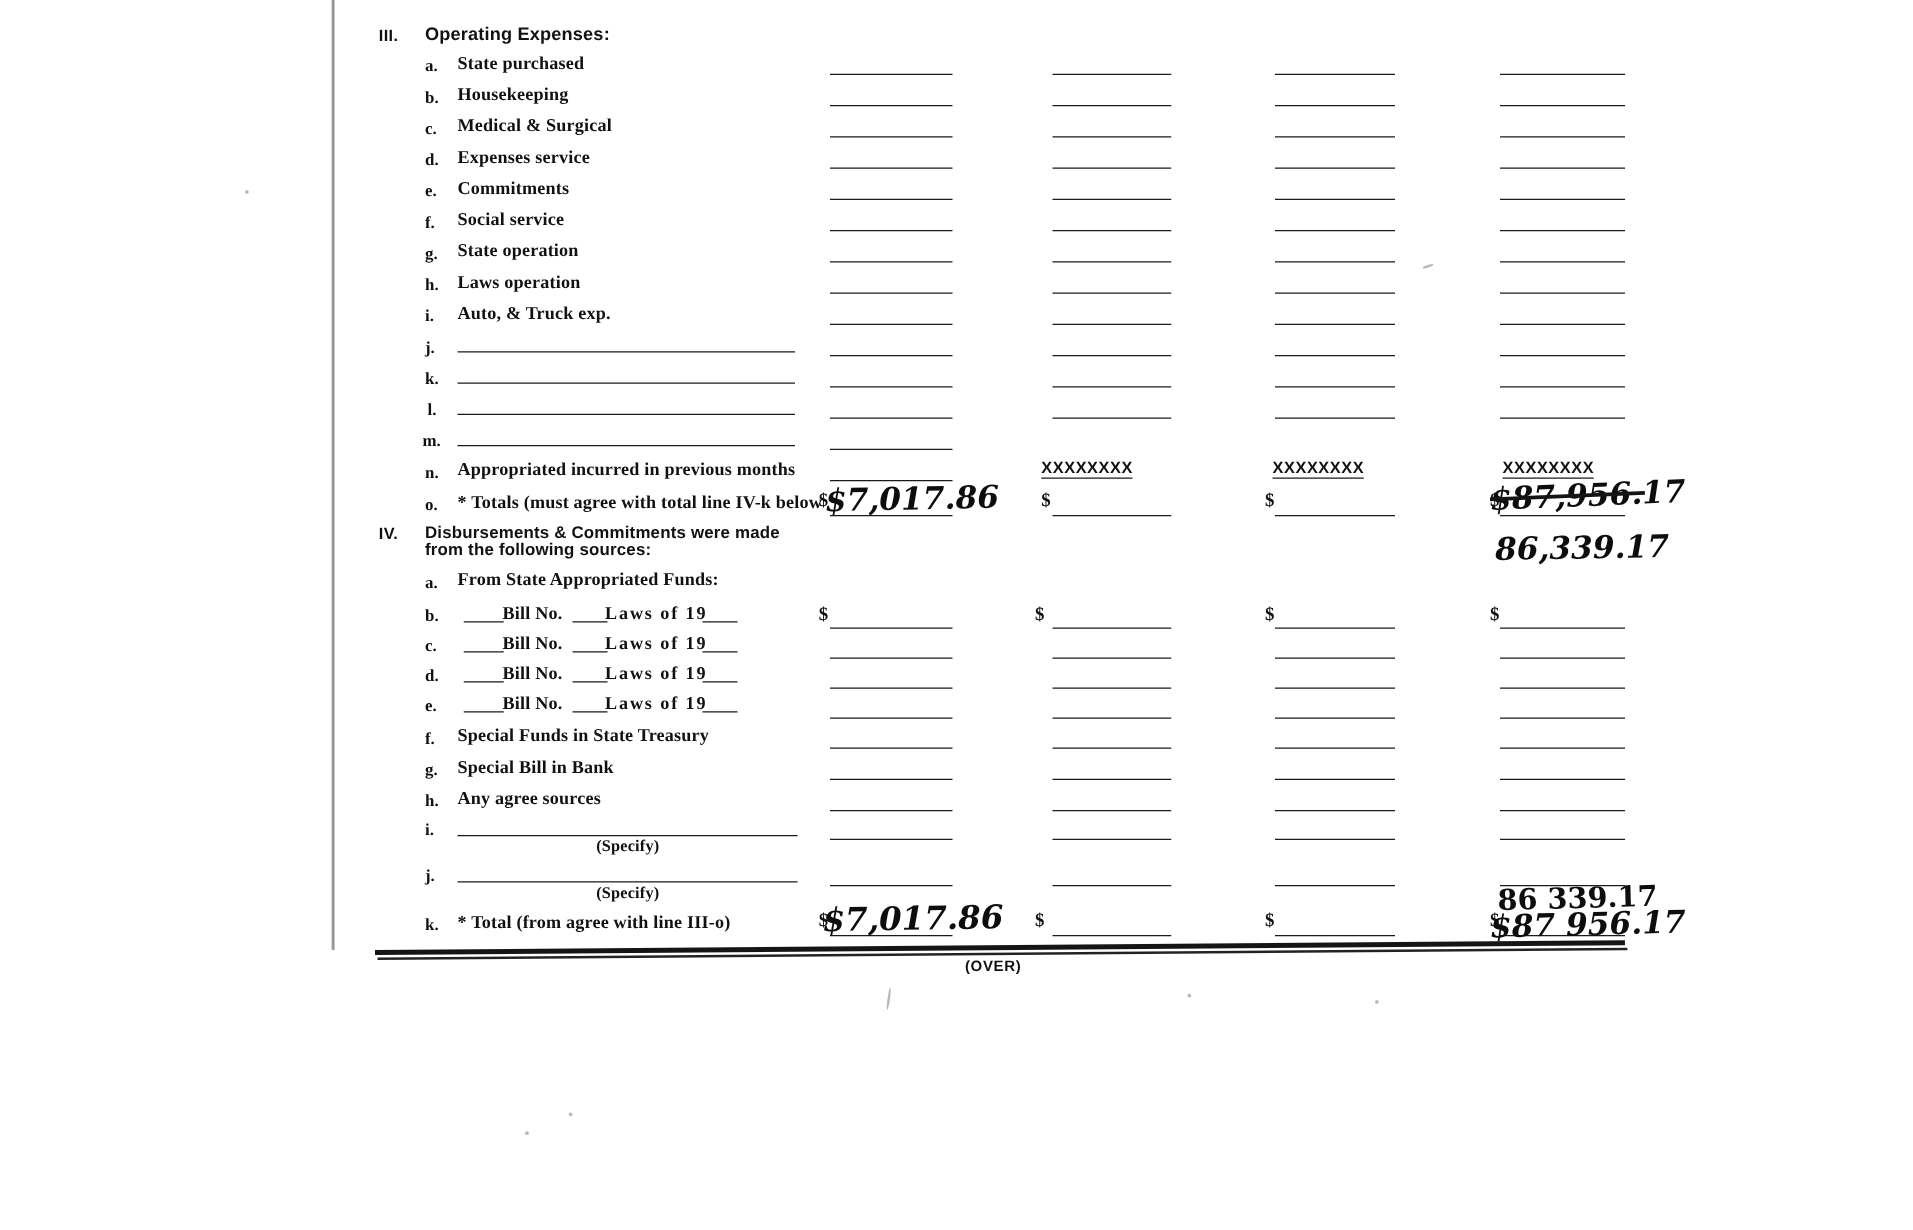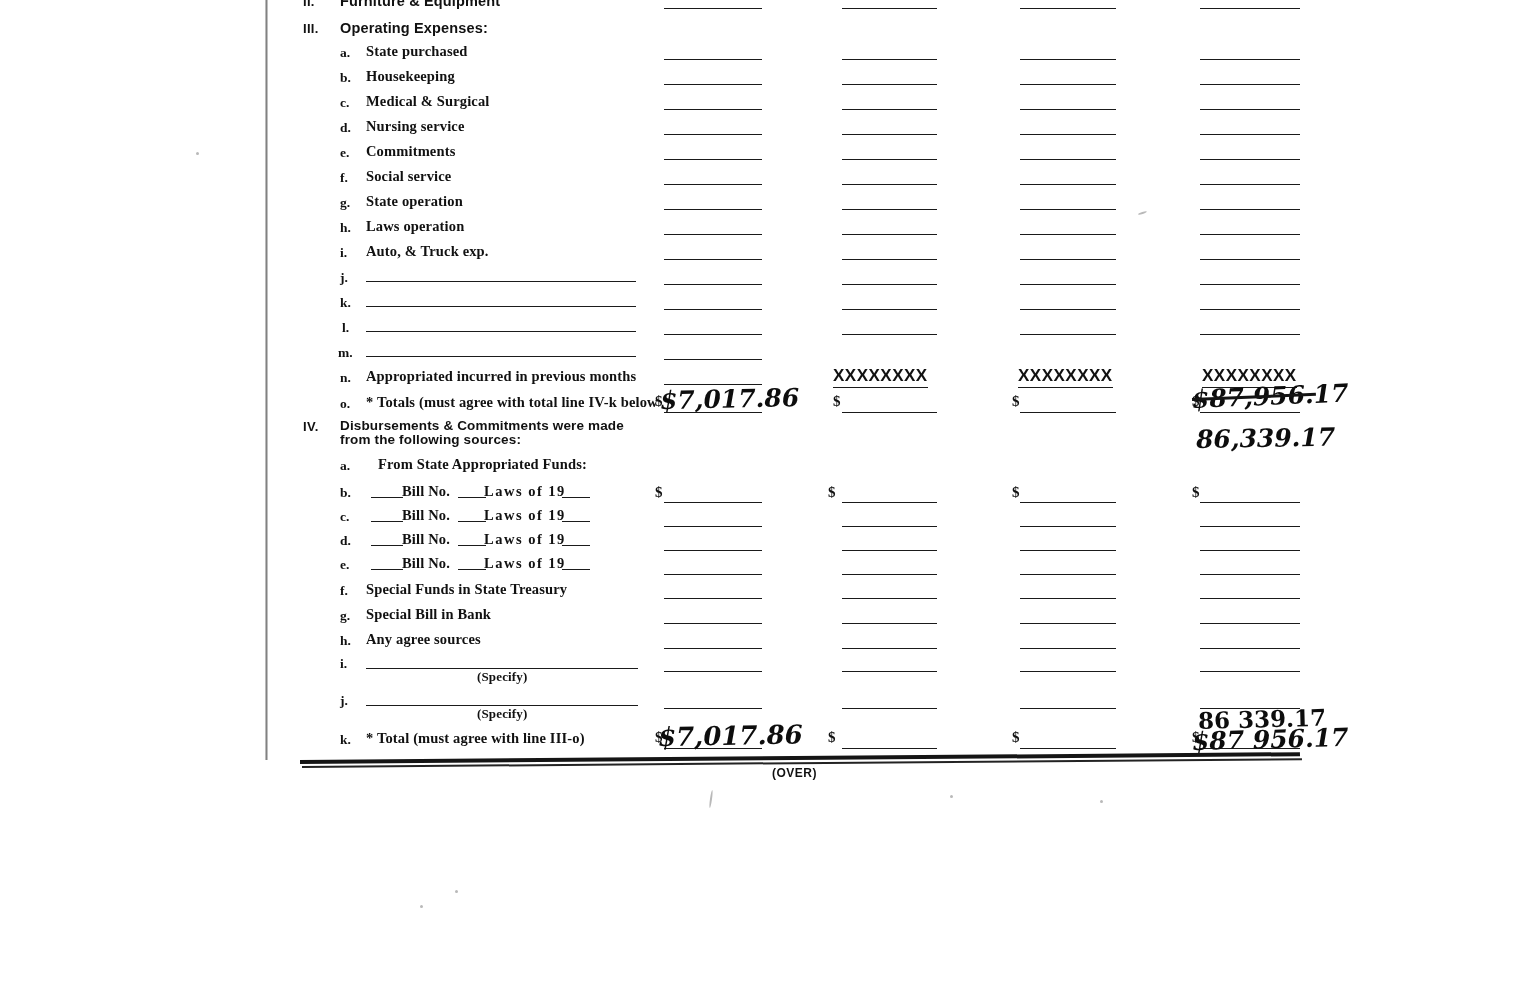--- a/index.html
+++ b/index.html
@@ -35,21 +35,21 @@
   .amtline.c3{left:1020px;width:96px;}
   .amtline.c4{left:1200px;width:100px;}
   .dollar{position:absolute;font-size:15px;font-weight:bold;font-family:"Liberation Serif",serif;}
 
   
   .blankrule{position:absolute;height:0;border-bottom:1.7px solid #1b1b1b;}
 
   
   .xxx{
     position:absolute;font-family:"Liberation Sans",sans-serif;
-    font-weight:bold;font-size:17px;letter-spacing:.5px;
+    font-weight:bold;font-size:13px;letter-spacing:.5px;
     border-bottom:1.6px solid #1a1a1a;padding-bottom:1px;
   }
 
   
   .hand{
     position:absolute;
     font-family:"DejaVu Serif", serif;
     font-weight:bold;
     font-style:italic;
     color:#0d0d0d;
@@ -83,29 +83,20 @@
 
   <div class="scan-edge-v"></div>
   <div class="speck" style="left:196px;top:152px;width:3px;height:3px;"></div>
   <div class="speck" style="left:420px;top:905px;width:3px;height:3px;"></div>
   <div class="speck" style="left:1138px;top:212px;width:9px;height:2px;transform:rotate(-18deg);"></div>
   <div class="speck" style="left:710px;top:790px;width:2px;height:18px;transform:rotate(8deg);"></div>
   <div class="speck" style="left:950px;top:795px;width:3px;height:3px;"></div>
   <div class="speck" style="left:1100px;top:800px;width:3px;height:3px;"></div>
   <div class="speck" style="left:455px;top:890px;width:3px;height:3px;"></div>
 
-  <div class="topclip">
-    <div class="rnum sans" style="left:303px;top:-6px;">II.</div>
-    <div class="rlabel sans" style="left:340px;top:-7px;">Furniture &amp; Equipment</div>
-    <div class="amtline c1" style="top:8px;"></div>
-    <div class="amtline c2" style="top:8px;"></div>
-    <div class="amtline c3" style="top:8px;"></div>
-    <div class="amtline c4" style="top:8px;"></div>
-    <div class="hand" style="left:684px;top:-14px;font-size:21px;"></div>
-  </div>
 
   <div class="rnum sans" style="left:303px;top:21px;">III.</div>
   <div class="rlabel sans" style="left:340px;top:20px;">Operating Expenses:</div>
 
   <div class="rlet" style="left:340px;top:45px;">a.</div>
   <div class="rlabel" style="left:366px;top:43px;">State purchased</div>
   <div class="amtline c1" style="top:59px;"></div>
   <div class="amtline c2" style="top:59px;"></div>
   <div class="amtline c3" style="top:59px;"></div>
   <div class="amtline c4" style="top:59px;"></div>
@@ -118,21 +109,21 @@
   <div class="amtline c4" style="top:84px;"></div>
 
   <div class="rlet" style="left:340px;top:95px;">c.</div>
   <div class="rlabel" style="left:366px;top:93px;">Medical &amp; Surgical</div>
   <div class="amtline c1" style="top:109px;"></div>
   <div class="amtline c2" style="top:109px;"></div>
   <div class="amtline c3" style="top:109px;"></div>
   <div class="amtline c4" style="top:109px;"></div>
 
   <div class="rlet" style="left:340px;top:120px;">d.</div>
-  <div class="rlabel" style="left:366px;top:118px;">Nursing service</div>
+  <div class="rlabel" style="left:366px;top:118px;">Expenses service</div>
   <div class="amtline c1" style="top:134px;"></div>
   <div class="amtline c2" style="top:134px;"></div>
   <div class="amtline c3" style="top:134px;"></div>
   <div class="amtline c4" style="top:134px;"></div>
 
   <div class="rlet" style="left:340px;top:145px;">e.</div>
   <div class="rlabel" style="left:366px;top:143px;">Commitments</div>
   <div class="amtline c1" style="top:159px;"></div>
   <div class="amtline c2" style="top:159px;"></div>
   <div class="amtline c3" style="top:159px;"></div>
@@ -212,21 +203,21 @@
   <div class="hand" style="left:660px;top:386px;font-size:25px;transform:rotate(-1.2deg);">$7,017.86</div>
   <div class="hand" style="left:1192px;top:385px;font-size:25px;transform:rotate(-2.4deg);">$87,956.17</div>
   <div class="strike" style="left:1192px;top:398px;width:124px;height:3px;transform:rotate(-2.4deg);transform-origin:left center;"></div>
   <div class="hand" style="left:1196px;top:425px;font-size:25px;transform:rotate(-1deg);">86,339.17</div>
 
   <div class="rnum sans" style="left:303px;top:419px;">IV.</div>
   <div class="rlabel sans" style="left:340px;top:418px;font-size:13.5px;">Disbursements &amp; Commitments were made</div>
   <div class="rlabel sans" style="left:340px;top:432px;font-size:13.5px;">from the following sources:</div>
 
   <div class="rlet" style="left:340px;top:458px;">a.</div>
-  <div class="rlabel" style="left:366px;top:456px;margin-left:12px;">From State Appropriated Funds:</div>
+  <div class="rlabel" style="left:366px;top:456px;">From State Appropriated Funds:</div>
 
   <div class="rlet" style="left:340px;top:485px;">b.</div>
   <div>
     <div class="blankrule" style="left:371px;top:497px;width:32px;"></div>
     <div class="rlabel" style="left:402px;top:483px;">Bill No.</div>
     <div class="blankrule" style="left:458px;top:497px;width:28px;"></div>
     <div class="rlabel" style="left:484px;top:483px;letter-spacing:1.5px;">Laws of 19</div>
     <div class="blankrule" style="left:562px;top:497px;width:28px;"></div>
   </div>
   <div class="dollar" style="left:655px;top:484px;">$</div>
@@ -308,21 +299,21 @@
 
   <div class="rlet" style="left:340px;top:693px;">j.</div>
   <div class="blankrule" style="left:366px;top:705px;width:272px;"></div>
   <div class="rlabel" style="left:477px;top:706px;font-size:13px;">(Specify)</div>
   <div class="amtline c1" style="top:708px;"></div>
   <div class="amtline c2" style="top:708px;"></div>
   <div class="amtline c3" style="top:708px;"></div>
   <div class="amtline c4" style="top:708px;"></div>
 
   <div class="rlet" style="left:340px;top:732px;">k.</div>
-  <div class="rlabel" style="left:366px;top:730px;">* Total (must agree with line III-o)</div>
+  <div class="rlabel" style="left:366px;top:730px;">* Total (from agree with line III-o)</div>
   <div class="dollar" style="left:655px;top:729px;">$</div>
   <div class="amtline c1" style="top:748px;"></div>
   <div class="dollar" style="left:828px;top:729px;">$</div>
   <div class="amtline c2" style="top:748px;"></div>
   <div class="dollar" style="left:1012px;top:729px;">$</div>
   <div class="amtline c3" style="top:748px;"></div>
   <div class="dollar" style="left:1192px;top:729px;">$</div>
   <div class="amtline c4" style="top:748px;"></div>
 
   <div class="hand" style="left:658px;top:722px;font-size:26px;transform:rotate(-1deg);">$7,017.86</div>

